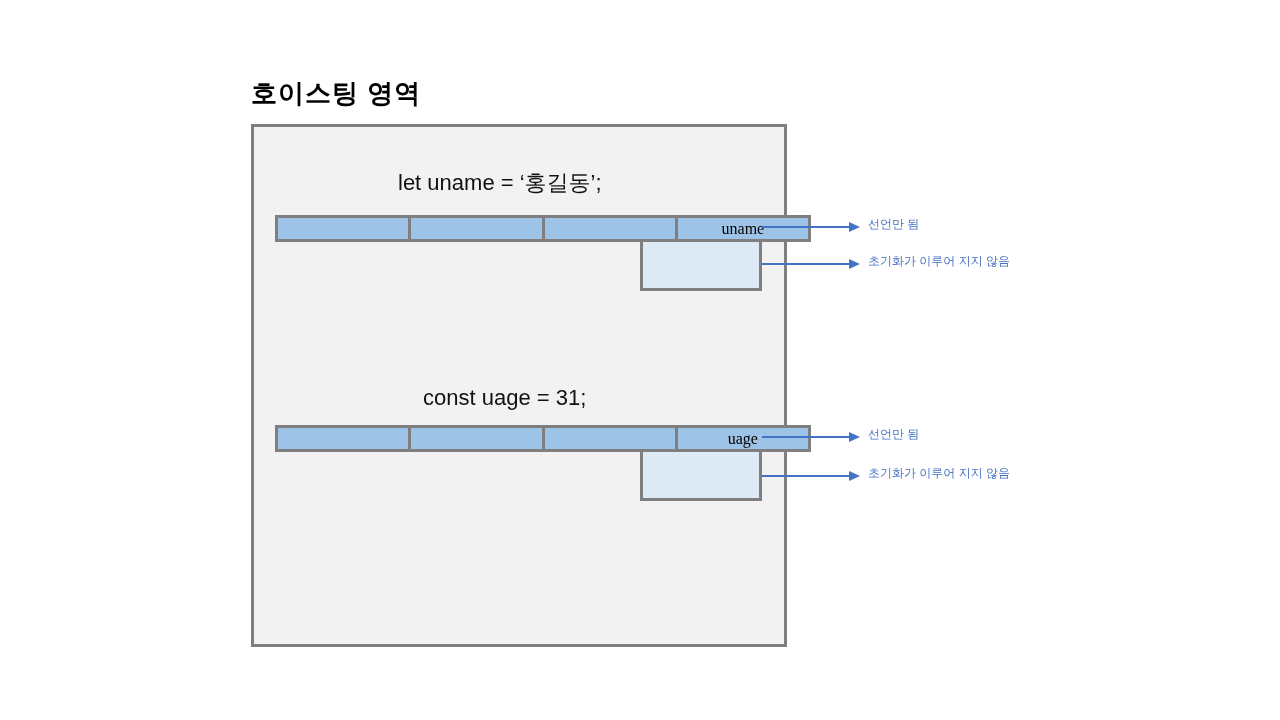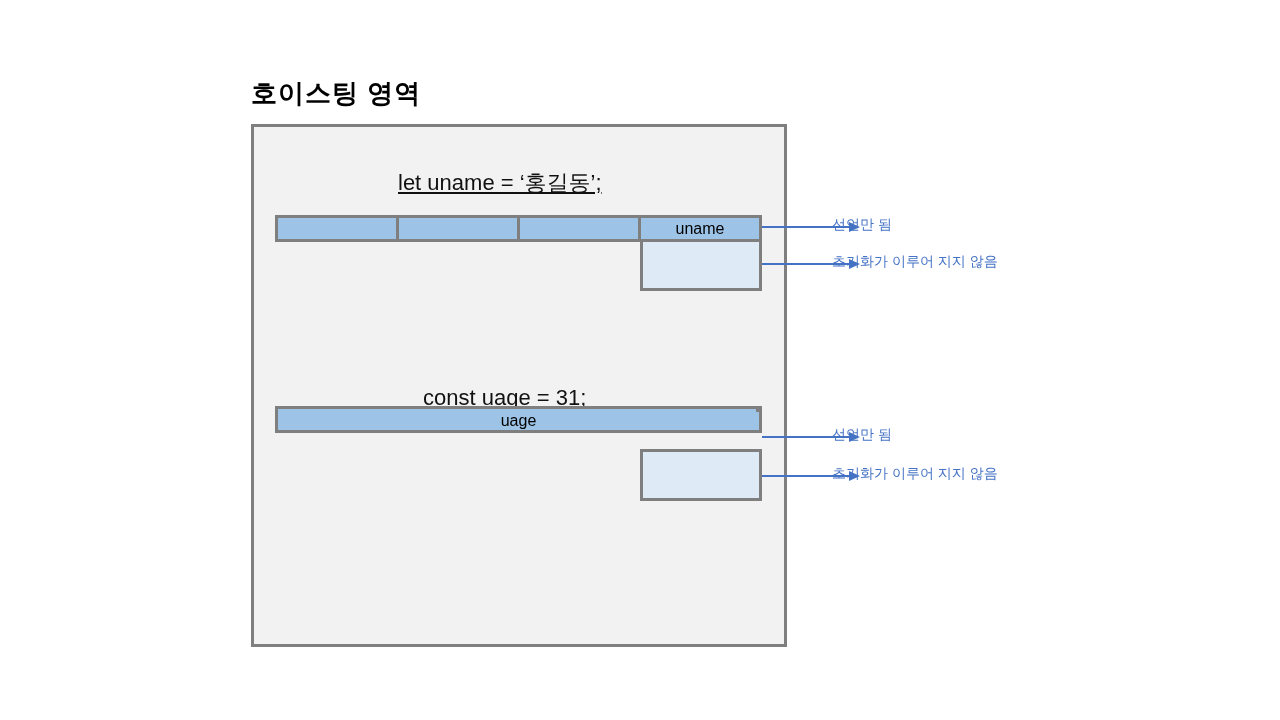--- a/index.html
+++ b/index.html
@@ -33,34 +33,35 @@
     box-sizing: border-box;
     border: 3px solid var(--border, #7F7F7F);
     background: var(--boxBg, #F2F2F2);
   }
 
   .code-line {
     font-size: 22px;
     color: #111111;
     white-space: pre;
   }
-  .code-1 { left: 398px; top: 168px; text-decoration: underline; }
+  .code-1 { left: 398px; top: 168px; }
   .code-2 { left: 423px; top: 385px; }
 
   .mem-row {
     left: 275px;
-    width: 487px;
+    width: 536px;
     height: 27px;
     box-sizing: border-box;
     display: flex;
     border: 3px solid var(--border, #7F7F7F);
     background: var(--cellFill, #9DC3E6);
+    font-family: Liberation Serif, serif;
   }
   .row-1 { top: 215px; }
-  .row-2 { top: 406px; flex-direction: column; }
+  .row-2 { top: 425px; }
   .mem-cell {
     flex: 1 1 0;
     box-sizing: border-box;
     border-right: 3px solid var(--border, #7F7F7F);
     background: var(--cellFill, #9DC3E6);
   }
   .mem-cell:last-child { border-right: none; }
   .mem-cell.named {
     display: flex;
     align-items: center;
@@ -82,22 +83,22 @@
 
   .arrow-svg { overflow: visible; }
   .arrow-svg line { stroke: var(--arrow, #4472C4); stroke-width: 2; }
   .arrow-svg polygon { fill: var(--arrow, #4472C4); }
   .arr-1 { left: 762px; top: 221px; }
   .arr-2 { left: 762px; top: 258px; }
   .arr-3 { left: 762px; top: 431px; }
   .arr-4 { left: 762px; top: 470px; }
 
   .annotation {
-    left: 832px;
-    font-size: 14px;
+    left: 868px;
+    font-size: 12px;
     color: var(--labelText, #4472C4);
     white-space: nowrap;
   }
   .ann-1 { top: 216px; }
   .ann-2 { top: 253px; }
   .ann-3 { top: 426px; }
   .ann-4 { top: 465px; }
 </style>
 </head>
 <body>

